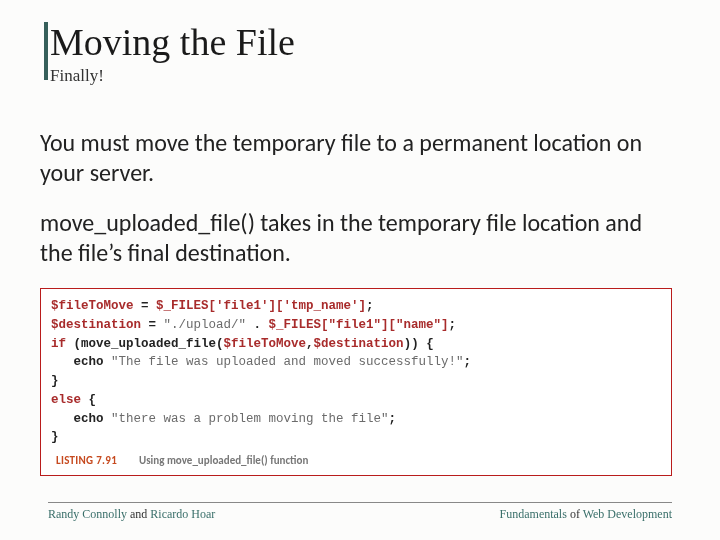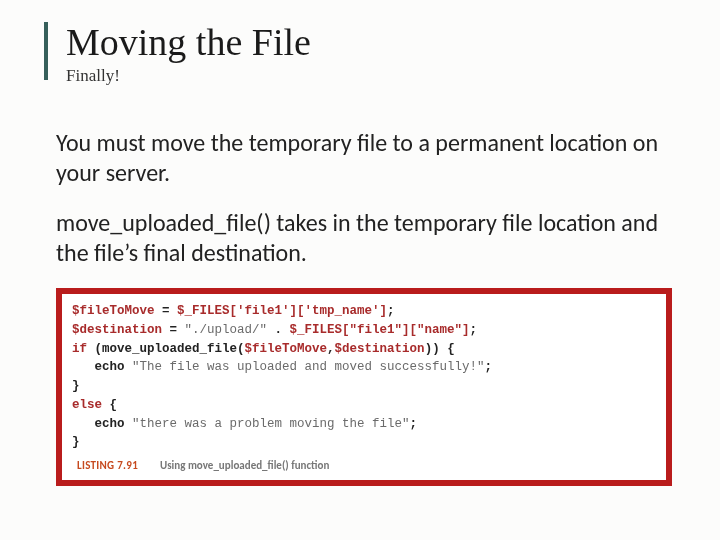--- a/index.html
+++ b/index.html
@@ -5,21 +5,21 @@
   * { margin: 0; padding: 0; box-sizing: border-box; }
   body {
     width: 720px;
     height: 540px;
     background: #fcfcfb;
     font-family: Georgia, 'Times New Roman', serif;
     position: relative;
     overflow: hidden;
   }
   .slide {
-    padding: 20px 48px 0 56px;
+    padding: 20px 48px 0 40px;
     position: relative;
     height: 100%;
   }
   .accent-bar {
     position: absolute;
     left: 44px;
     top: 22px;
     width: 4px;
     height: 58px;
     background: #365f5a;
@@ -42,21 +42,21 @@
   .body-text {
     font-family: Calibri, 'Segoe UI', Arial, sans-serif;
     font-size: 24px;
     color: #222;
     line-height: 1.25;
     margin-bottom: 20px;
   }
   .body-text .fn { font-weight: 400; }
   .code-block {
     background: #fff;
-    border: 6px solid #b91c1c;
+    border: 1px solid #b91c1c;
     padding: 8px 10px 28px 10px;
     font-family: Consolas, 'Courier New', monospace;
     font-size: 12.5px;
     line-height: 1.5;
     color: #222;
     white-space: pre;
     position: relative;
     margin-bottom: 8px;
     font-weight: bold;
   }
@@ -124,13 +124,22 @@
 <span class="kw">if</span><span> (</span><span class="func">move_uploaded_file</span><span>(</span><span class="var">$fileToMove</span><span>,</span><span class="var">$destination</span><span>)) {</span>
 <span>   echo </span><span class="str">"The file was uploaded and moved successfully!"</span><span>;</span>
 <span>}</span>
 <span class="kw">else</span><span> {</span>
 <span>   echo </span><span class="str">"there was a problem moving the file"</span><span>;</span>
 <span>}</span>
 <div class="caption-row">
   <span class="listing-num">LISTING 7.91</span><span class="listing-text">Using move_uploaded_file() function</span>
 </div></div>
 
+  <div class="footer">
+    <hr class="footer-rule">
+    <div class="footer-left">
+      <span>Randy Connolly</span><span class="and"> and </span><span>Ricardo Hoar</span>
+    </div>
+    <div class="footer-right">
+      <span>Fundamentals</span><span class="of"> of </span><span>Web Development</span>
+    </div>
+  </div>
 </div>
 
 </body></html>

